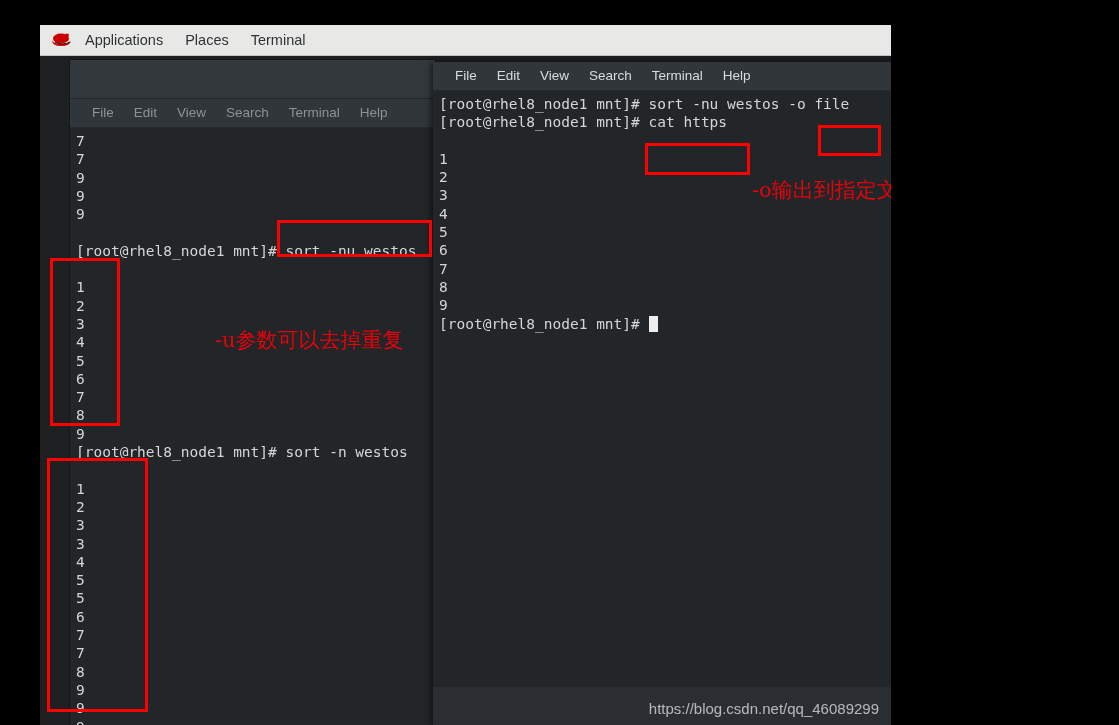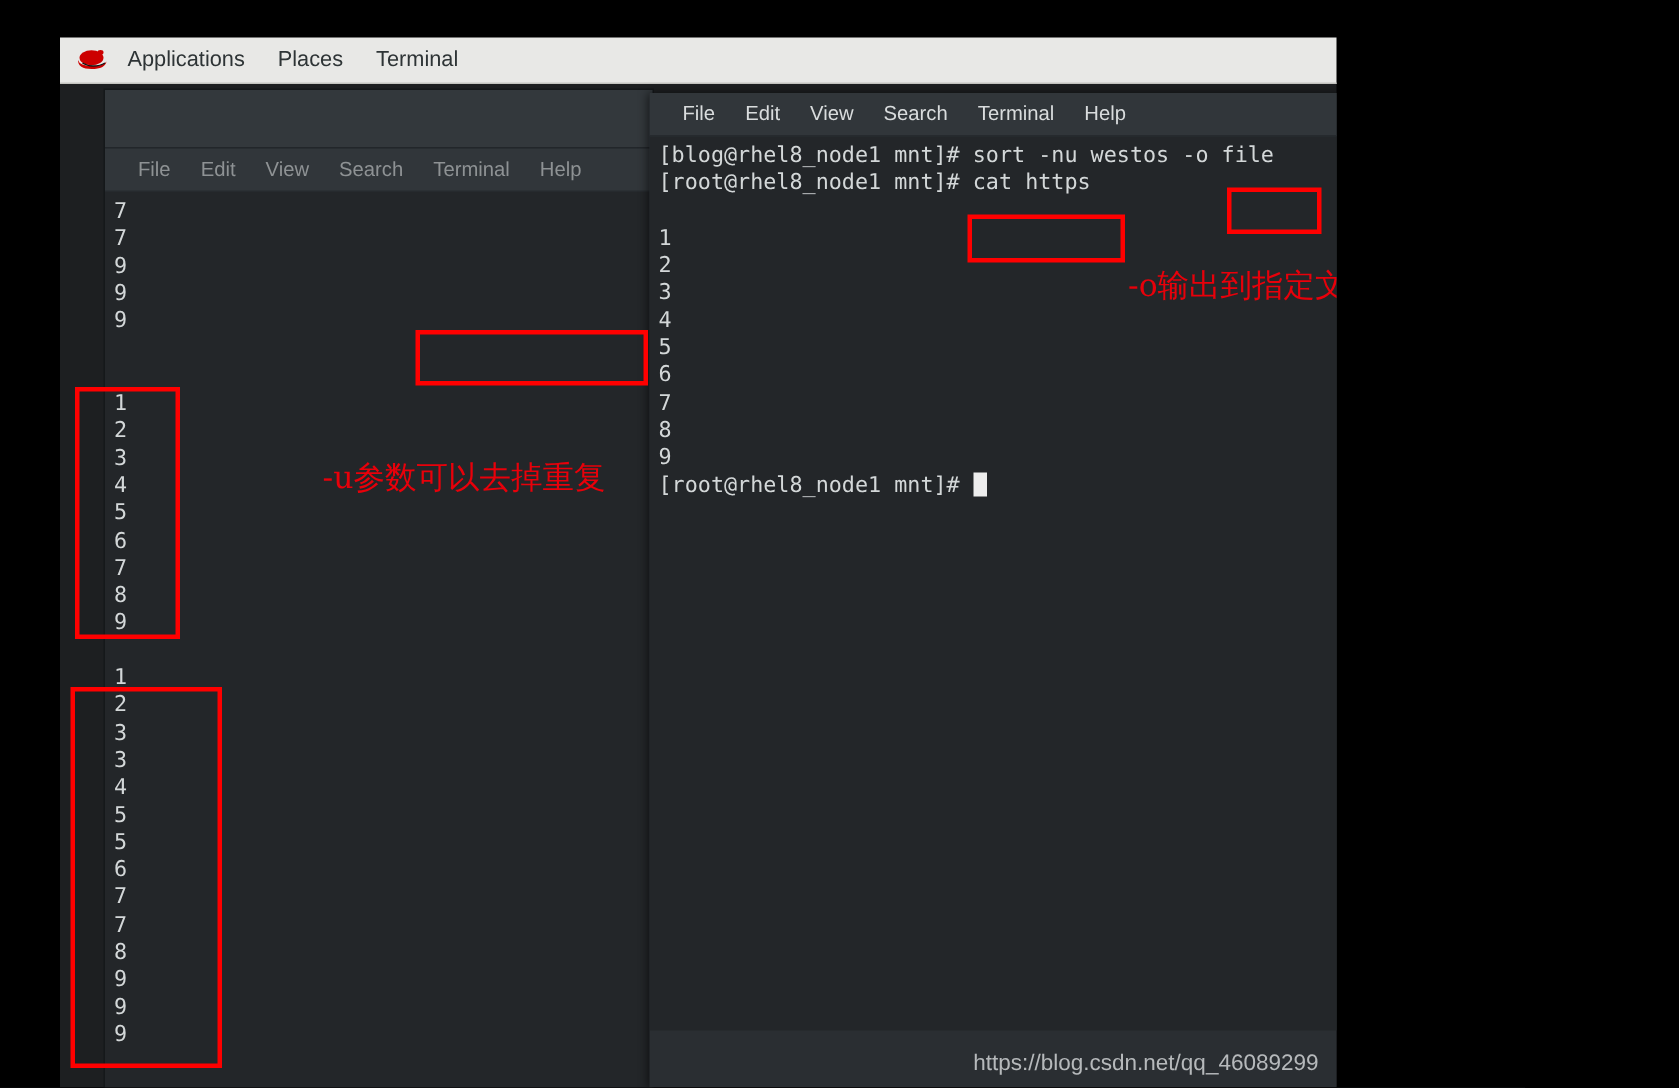--- a/index.html
+++ b/index.html
@@ -187,30 +187,32 @@
       <span class="menu-item">Terminal</span>
       <span class="menu-item">Help</span>
     </div>
     <div class="term-body" id="back-body">
         <div class="tline">7</div>
         <div class="tline">7</div>
         <div class="tline">9</div>
         <div class="tline">9</div>
         <div class="tline">9</div>
         <div class="tline"></div>
+        <div class="tline">[root@rhel8_node1 mnt]# sort -nu westos</div>
         <div class="tline"></div>
         <div class="tline">1</div>
         <div class="tline">2</div>
         <div class="tline">3</div>
         <div class="tline">4</div>
         <div class="tline">5</div>
         <div class="tline">6</div>
         <div class="tline">7</div>
         <div class="tline">8</div>
         <div class="tline">9</div>
+        <div class="tline">[root@rhel8_node1 mnt]# sort -n westos</div>
         <div class="tline"></div>
         <div class="tline">1</div>
         <div class="tline">2</div>
         <div class="tline">3</div>
         <div class="tline">3</div>
         <div class="tline">4</div>
         <div class="tline">5</div>
         <div class="tline">5</div>
         <div class="tline">6</div>
         <div class="tline">7</div>
@@ -225,21 +227,21 @@
   <div id="win-front" class="term-window">
     <div class="menu-bar menu-focused">
       <span class="menu-item">File</span>
       <span class="menu-item">Edit</span>
       <span class="menu-item">View</span>
       <span class="menu-item">Search</span>
       <span class="menu-item">Terminal</span>
       <span class="menu-item">Help</span>
     </div>
     <div class="term-body" id="front-body">
-        <div class="tline">[blog@rhel8_node1 mnt]# sort -nu westos -o file</div>
+        <div class="tline">[root@rhel8_node1 mnt]# sort -nu westos -o file</div>
         <div class="tline">[root@rhel8_node1 mnt]# cat https</div>
         <div class="tline"></div>
         <div class="tline">1</div>
         <div class="tline">2</div>
         <div class="tline">3</div>
         <div class="tline">4</div>
         <div class="tline">5</div>
         <div class="tline">6</div>
         <div class="tline">7</div>
         <div class="tline">8</div>
@@ -247,17 +249,17 @@
         <div class="tline"><span>[root@rhel8_node1 mnt]# </span><span class="cursor-solid"></span></div>
       </div>
   </div>
 
   <div class="anno-box" style="left:277px; top:220px; width:155px; height:37px;"></div>
   <div class="anno-box" style="left:50px; top:258px; width:70px; height:168px;"></div>
   <div class="anno-box" style="left:47px; top:458px; width:101px; height:254px;"></div>
   <div class="anno-box" style="left:818px; top:125px; width:63px; height:31px;"></div>
   <div class="anno-box" style="left:645px; top:143px; width:105px; height:32px;"></div>
 
-  <div class="anno-text" style="left:215px; top:304px;">-u参数可以去掉重复</div>
+  <div class="anno-text" style="left:215px; top:326px;">-u参数可以去掉重复</div>
   <div class="anno-text" style="left:752px; top:176px;">-o输出到指定文件</div>
 
   <div id="watermark">https://blog.csdn.net/qq_46089299</div>
 </div>
 
 </body></html>

